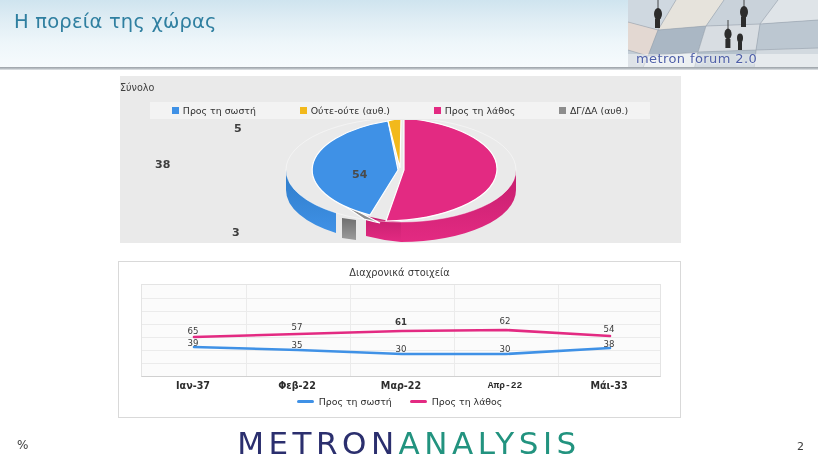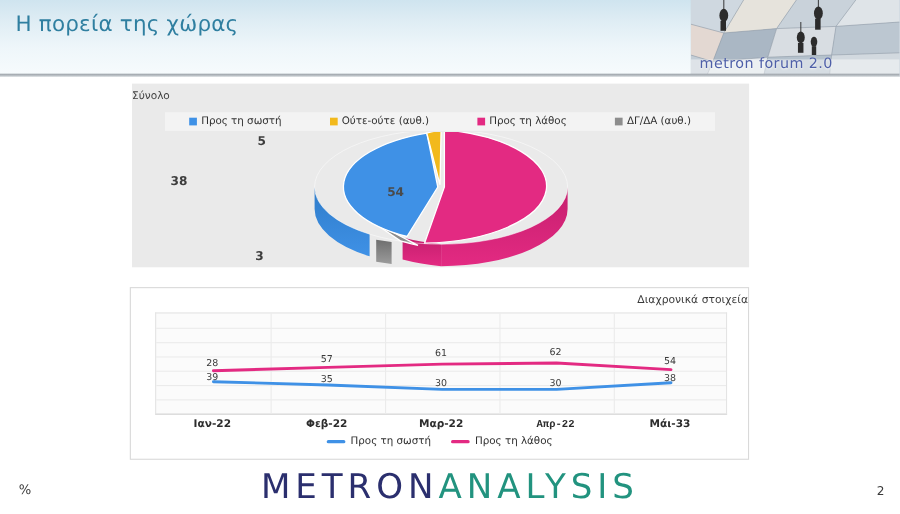--- a/index.html
+++ b/index.html
@@ -107,21 +107,21 @@
   #line-panel {
     position: absolute;
     left: 118px; top: 261px;
     width: 563px; height: 157px;
     background: #ffffff;
     border: 1px solid #d9d9d9;
   }
   #line-title {
     position: absolute;
     left: 0; top: 5px; width: 561px;
-    text-align: right;
+    text-align: center;
     font-size: 9.8px;
     color: #3a3a3a;
   }
   #line-plot {
     position: absolute;
     left: 22px; top: 22px;
     width: 520px; height: 93px;
     background: #fbfbfb;
     border: 1px solid #e4e4e4;
     border-bottom: 1px solid #d0d0d0;
@@ -312,33 +312,33 @@
       <div class="vgrid" style="left:416px"></div>
 
       <svg id="line-svg" width="518" height="91">
 
         <polyline points="52,52 156,49 260,46 364,45 468,51" fill="none" stroke="#e32a82" stroke-width="2.6" stroke-linejoin="round" stroke-linecap="round"></polyline>
 
         <polyline points="52,62 156,65 260,69 364,69 468,63" fill="none" stroke="#3f91e6" stroke-width="2.6" stroke-linejoin="round" stroke-linecap="round"></polyline>
       </svg>
     </div>
 
-    <span class="pt-label" style="left:74px; top:64px;">28</span>
+    <span class="pt-label" style="left:74px; top:64px;">65</span>
     <span class="pt-label" style="left:178px; top:60px;">57</span>
-    <span class="pt-label" style="left:282px; top:55px;">61</span>
+    <span class="pt-label" style="left:282px; top:55px;font-weight:bold;">61</span>
     <span class="pt-label" style="left:386px; top:54px;">62</span>
     <span class="pt-label" style="left:490px; top:62px;">54</span>
 
     <span class="pt-label" style="left:74px; top:76px;text-align:center;">39</span>
     <span class="pt-label" style="left:178px; top:78px;">35</span>
     <span class="pt-label" style="left:282px; top:82px;">30</span>
     <span class="pt-label" style="left:386px; top:82px;">30</span>
     <span class="pt-label" style="left:490px; top:77px;">38</span>
 
-    <span class="x-tick" style="left:74px;">Ιαν-22</span>
+    <span class="x-tick" style="left:74px;">Ιαν-37</span>
     <span class="x-tick" style="left:178px;">Φεβ-22</span>
     <span class="x-tick" style="left:282px;">Μαρ-22</span>
     <span class="x-tick" style="left:386px;font-family:Liberation Mono, monospace;">Απρ-22</span>
     <span class="x-tick" style="left:490px;">Μάι-33</span>
 
     <div id="line-legend">
       <span class="lline-entry">
         <span class="lline-swatch" style="background:#3f91e6"></span>
         <span>Προς τη σωστή</span>
       </span>

